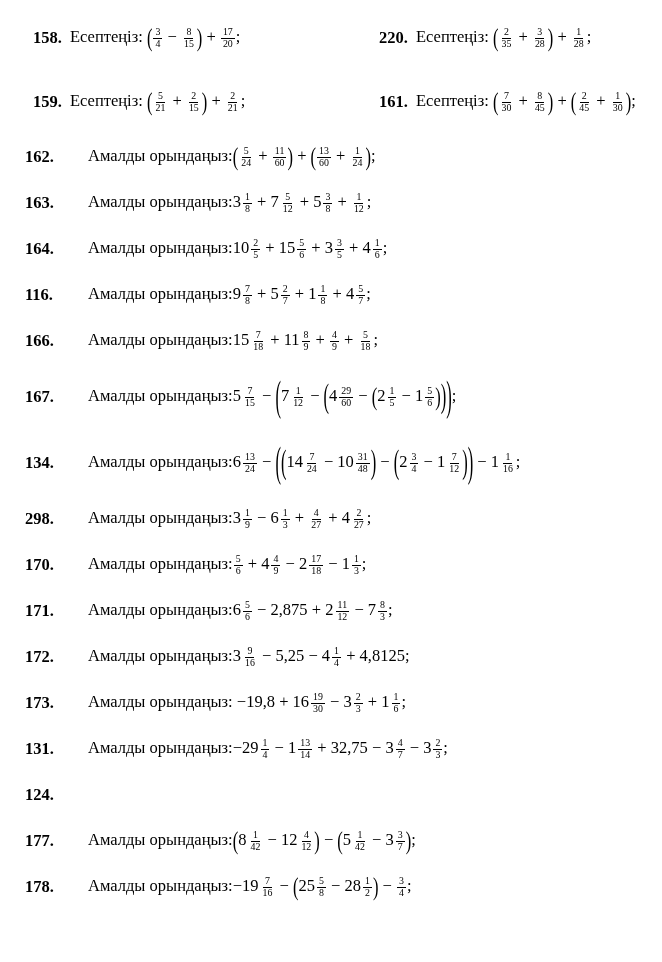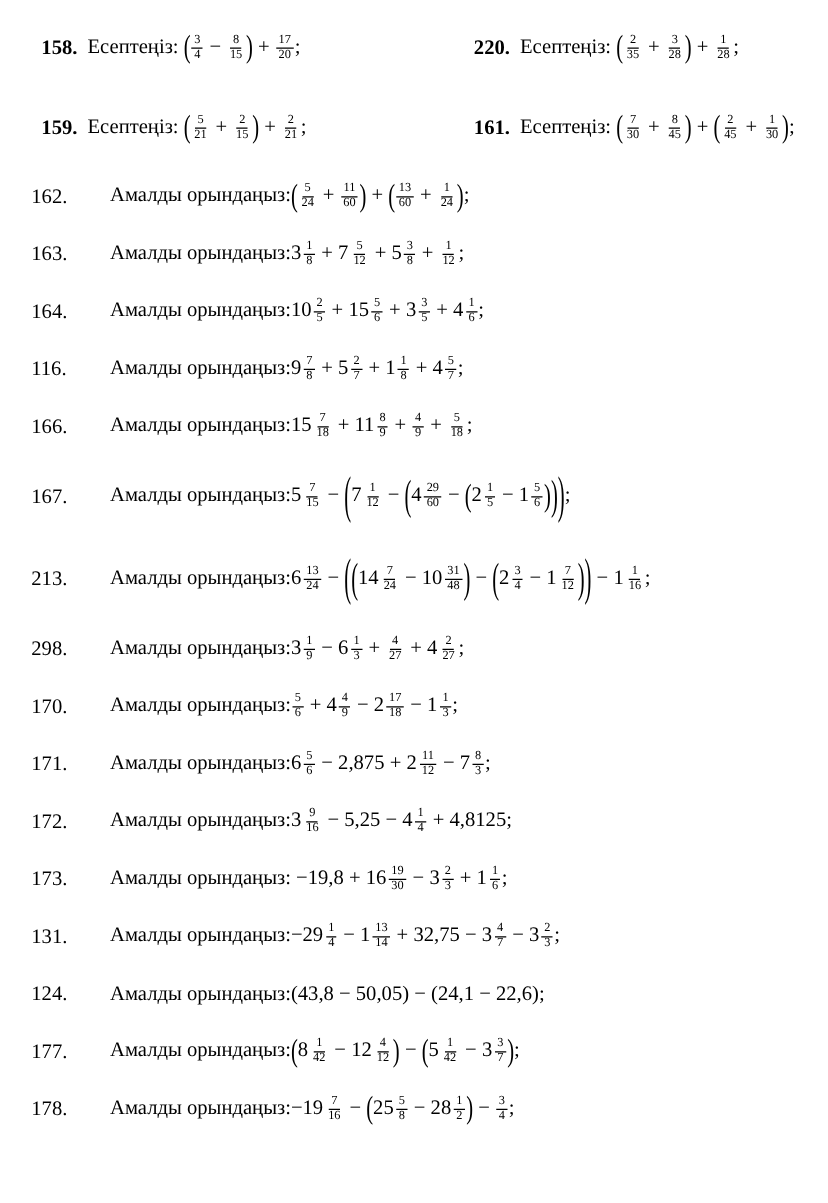--- a/index.html
+++ b/index.html
@@ -7,21 +7,21 @@
     width:662px; height:962px; overflow:hidden;
     font-family:"Liberation Serif","DejaVu Serif",serif;
     font-size:16.5px; color:#000;
   }
   .page { padding:6px 8px 0 25px; box-sizing:border-box; }
   .top-grid { display:grid; grid-template-columns:346px 1fr; }
   .top-item { height:64px; display:flex; align-items:center; }
   .top-item .num { width:45px; font-weight:700; flex:0 0 auto;text-align:center; }
   .list-item { min-height:46px; display:flex; align-items:center; }
   .list-item.tall { min-height:66px; }
-  .list-item .num { width:63px; font-weight:400; flex:0 0 auto; }
+  .list-item .num { width:63px; font-weight:700; flex:0 0 auto; }
   .content { display:inline; }
   .label { }
   .expr { }
   .frac {
     display:inline-flex; flex-direction:column; align-items:center;
     font-size:0.60em; line-height:1.1; vertical-align:middle;
     margin:0 1px; text-align:center;
   }
   .frac .fn { padding:0 2px 0px 2px; border-bottom:1px solid #000; }
   .frac .fd { padding:0 2px; }
@@ -187,21 +187,21 @@
                 <span class="fd">60</span>
               </span></span> − <span class="paren s1">(</span><span class="mixed"><span class="whole">2</span><span class="frac">
                 <span class="fn">1</span>
                 <span class="fd">5</span>
               </span></span> − <span class="mixed"><span class="whole">1</span><span class="frac">
                 <span class="fn">5</span>
                 <span class="fd">6</span>
               </span></span><span class="paren s1">)</span><span class="paren s2">)</span><span class="paren s3">)</span>;</span></span>
       </div>
       <div class="list-item tall">
-        <span class="num">213.</span>
+        <span class="num">134.</span>
         <span class="content"><span class="label">Амалды орындаңыз:</span><span class="expr"><span class="mixed"><span class="whole">6</span><span class="frac">
                 <span class="fn">13</span>
                 <span class="fd">24</span>
               </span></span> − <span class="paren s3">(</span><span class="paren s2">(</span><span class="mixed"><span class="whole">14</span><span class="frac">
                 <span class="fn">7</span>
                 <span class="fd">24</span>
               </span></span> − <span class="mixed"><span class="whole">10</span><span class="frac">
                 <span class="fn">31</span>
                 <span class="fd">48</span>
               </span></span><span class="paren s2">)</span> − <span class="paren s2">(</span><span class="mixed"><span class="whole">2</span><span class="frac">
@@ -294,21 +294,20 @@
               </span></span> + 32,75 − <span class="mixed"><span class="whole">3</span><span class="frac">
                 <span class="fn">4</span>
                 <span class="fd">7</span>
               </span></span> − <span class="mixed"><span class="whole">3</span><span class="frac">
                 <span class="fn">2</span>
                 <span class="fd">3</span>
               </span></span>;</span></span>
       </div>
       <div class="list-item">
         <span class="num">124.</span>
-        <span class="content"><span class="label">Амалды орындаңыз:</span><span class="expr">(43,8 − 50,05) − (24,1 − 22,6);</span></span>
       </div>
       <div class="list-item">
         <span class="num">177.</span>
         <span class="content"><span class="label">Амалды орындаңыз:</span><span class="expr"><span class="paren s1">(</span><span class="mixed"><span class="whole">8</span><span class="frac">
                 <span class="fn">1</span>
                 <span class="fd">42</span>
               </span></span> − <span class="mixed"><span class="whole">12</span><span class="frac">
                 <span class="fn">4</span>
                 <span class="fd">12</span>
               </span></span><span class="paren s1">)</span> − <span class="paren s1">(</span><span class="mixed"><span class="whole">5</span><span class="frac">

